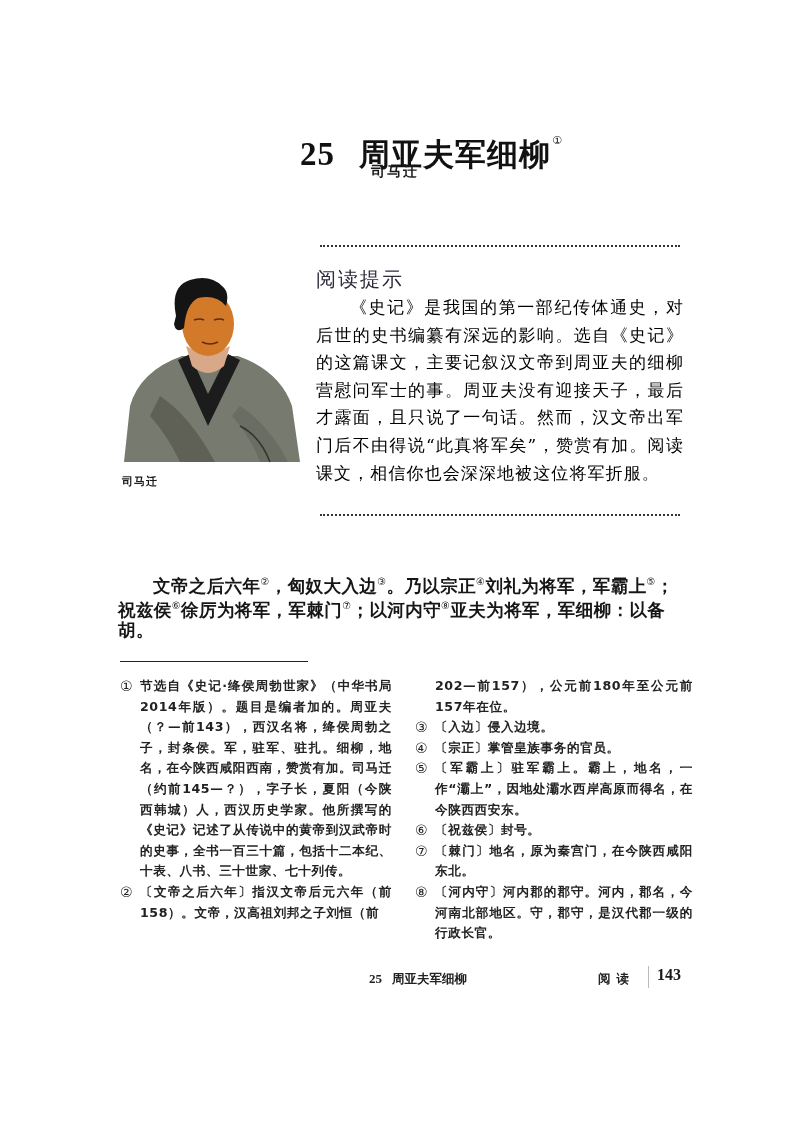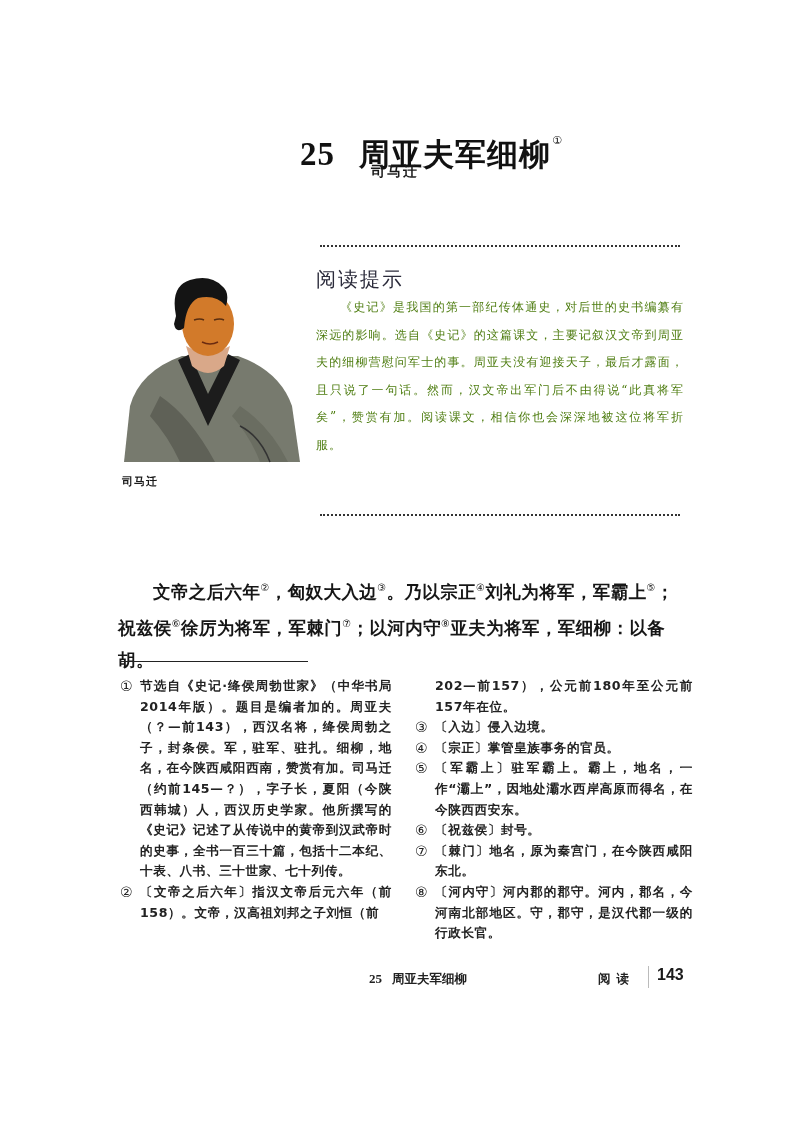--- a/index.html
+++ b/index.html
@@ -13,48 +13,48 @@
       font-family: "DejaVu Sans", "Liberation Sans", sans-serif; color: #111; margin-top: 38px;
     }
     .title .num { margin-right: 24px; font-family: "Liberation Serif", serif; font-size: 33px; }
     .title sup { font-size: 11px; font-weight: normal; vertical-align: top; position: relative; top: 0px; margin-left: 1px; }
     .author { left: 371px; top: 163px; font-size: 14px; font-weight: bold; letter-spacing: 2px; }
     .dots {
       left: 320px; width: 360px; height: 0; border-top: 2px dotted #333;
     }
     .hint-title { left: 316px; top: 266px; font-size: 20px; color: #2a2a3a; letter-spacing: 2px; text-align: right; }
     .hint-body {
-      left: 316px; top: 294px; width: 368px; font-size: 12px; line-height: 27.6px;
-      color: #4d7c0f; letter-spacing: 1.1px; text-align: justify;
+      left: 316px; top: 294px; width: 368px; font-size: 17px; line-height: 27.6px;
+      color: #000000; letter-spacing: 1.1px; text-align: justify;
     }
     .hint-body p { margin: 0; text-indent: 2em; }
     .portrait { left: 120px; top: 276px; width: 182px; height: 190px; }
     .portrait-caption { left: 122px; top: 474px; font-size: 11px; font-weight: bold; letter-spacing: 1px; }
     .main-text {
-      left: 118px; top: 572px; width: 570px; font-size: 17.5px; line-height: 32px; font-weight: bold;
+      left: 118px; top: 572px; width: 570px; font-size: 17.5px; line-height: 20px; font-weight: bold;
       font-family: "DejaVu Sans", "Liberation Sans", sans-serif; letter-spacing: 0.4px; color: #161616;
     }
     .main-text p { margin: 0; text-indent: 2em; }
     .main-text sup { font-size: 10px; font-weight: normal; }
     .rule { left: 120px; top: 661px; width: 188px; height: 0; border-top: 1.2px solid #222; }
     .notes {
       font-family: "DejaVu Sans", "Liberation Sans", sans-serif; font-size: 12.6px; line-height: 20.6px;
       font-weight: bold; color: #222; letter-spacing: 0.6px;
     }
     .notes-left { left: 120px; top: 676px; width: 272px; }
     .notes-right { left: 415px; top: 676px; width: 278px; }
     .note { display: flex; }
     .note .marker { width: 20px; flex: 0 0 20px; font-weight: normal; font-size: 14px; }
     .note .txt { flex: 1; text-align: justify; }
     .footer { top: 971px; font-family: "DejaVu Sans", "Liberation Sans", sans-serif; font-size: 12.5px; font-weight: bold; color: #222; text-align: center; }
     .footer-left { left: 369px; }
     .footer-left .n { margin-right: 10px; font-family: "Liberation Serif", serif; font-size: 13px; }
     .footer-sec { left: 598px; letter-spacing: 6px; }
     .footer-bar { left: 648px; top: 966px; width: 0; height: 22px; border-left: 1px solid #bbb; }
-    .footer-page { left: 657px; top: 966px; font-family: Liberation Sans, sans-serif; font-size: 16px; font-weight: bold; }
+    .footer-page { left: 657px; top: 966px; font-family: Liberation Serif, serif; font-size: 16px; font-weight: bold; }
     .watermark {
       left: 584px; top: 1090px; font-family: "DejaVu Sans", sans-serif; font-size: 19px;
       color: #ffffff; -webkit-text-stroke: 0.8px #b8b8b8; letter-spacing: 1px; opacity: 0.9; margin-top: 41px;
     }
   </style>
 </head>
 <body>
 
 <div class="abs title">
   <span class="num">25</span><span>周亚夫军细柳</span><sup>①</sup>

